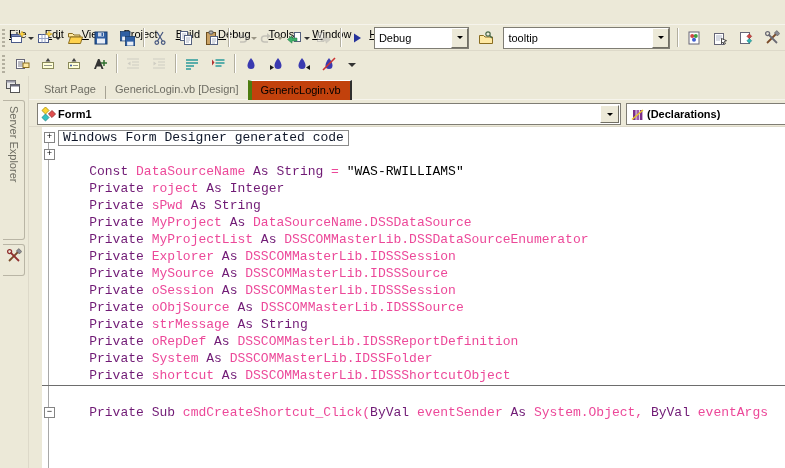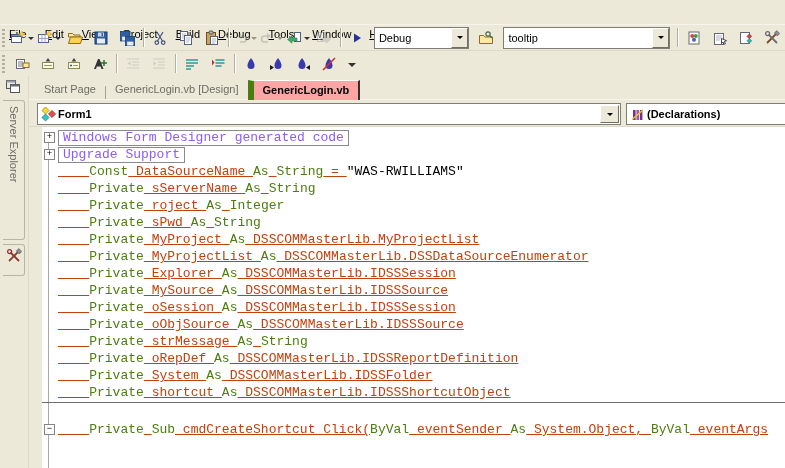--- a/index.html
+++ b/index.html
@@ -38,21 +38,21 @@
   .side-tab-1{top:24px;height:132px;}
   .side-tab-2{top:168px;height:24px;}
   .vtext{writing-mode:vertical-rl;font-size:11px;color:#6e6d63;margin-top:2px;white-space:nowrap;}
 
   .doc-area{flex:1;display:flex;flex-direction:column;position:relative;overflow:hidden;}
 
   
   .tabstrip{height:23px;display:flex;align-items:flex-end;background:#ece9d8;border-bottom:1px solid #f6f4ec;padding-left:6px;}
   .tab{padding:3px 9px 4px;color:#6e6d63;white-space:nowrap;}
   .tab-sep{width:1px;height:13px;background:#a6a294;}
-  .tab.active{background:#fca5a5;color:#000;font-weight:bold;border-top:1px solid #fff;border-left:6px solid #4d7c0f;
+  .tab.active{background:#c2410c;color:#000;font-weight:normal;border-top:1px solid #fff;border-left:4px solid #4d7c0f;
               border-right:2px solid #2f2f2f;margin-bottom:-1px;}
 
   
   .navbar{height:26px;background:#ece9d8;position:relative;border-bottom:1px solid #ddd9c9;text-align:center;}
   .combo{position:absolute;top:3px;height:20px;background:#fff;border:1px solid #7f7d74;display:flex;align-items:center;}
   .combo-ic{width:15px;height:15px;margin:0 2px 0 3px;flex:none;}
   .combo-ic svg{display:block;}
   .combo-text{font-weight:bold;white-space:nowrap;}
   .combo-btn{position:absolute;right:1px;top:1px;width:17px;height:16px;background:#ece9d8;
              border:1px solid;border-color:#fff #716f64 #716f64 #fff;display:flex;align-items:center;justify-content:center;}
@@ -62,24 +62,24 @@
 
   
   .editor{flex:1;position:relative;background:#fff;overflow:hidden;}
   .ind-margin{position:absolute;left:0;top:0;bottom:0;width:13px;background:#ece9d8;}
   .outline-vline{position:absolute;left:19px;top:8px;bottom:0;width:1px;background:#a8a8a8;z-index:1;}
   .code{position:absolute;left:0;top:2px;right:0;z-index:2;}
   .code-line{position:relative;height:17px;padding-left:29px;white-space:pre;
              font-family:"Liberation Mono","DejaVu Sans Mono",monospace;font-size:13px;line-height:17px;}
   .fold-box{position:absolute;left:15px;top:3px;width:9px;height:9px;background:#fff;border:1px solid #848484;
             font:9px/9px "Liberation Mono",monospace;text-align:center;color:#000;z-index:3;}
-  .region-box{display:inline-block;border:1px solid #8a8a8a;background:#fff;color:#8b5cf6;
+  .region-box{display:inline-block;border:1px solid #8a8a8a;background:#fff;color:#0f172a;
               padding:0 4px;height:14px;line-height:14px;}
-  .tok-k{color:#4d7c0f;}
-  .tok-t{color:#c2410c;text-decoration:underline;}
+  .tok-k{color:#701a75;}
+  .tok-t{color:#ec4899;}
   .tok-s{color:#000;}
   .sep-line{height:3px;position:relative;}
   .sep-line:after{content:"";position:absolute;left:13px;right:0;top:1px;height:1px;background:#6d6d6d;}
 </style>
 </head>
 <body>
 
 <div class="app">
 
   <div class="menubar" id="menubar">
@@ -446,26 +446,25 @@
           <span class="combo-text">(Declarations)</span>
 
         </div>
       </div>
 
       <div class="editor">
         <div class="ind-margin"></div>
         <div class="outline-vline"></div>
         <div class="code" id="code">
             <div class="code-line"><span class="fold-box">+</span><span class="region-box">Windows Form Designer generated code</span></div>
-            <div class="code-line"><span class="fold-box">+</span><span class="region-box">Upgrade Support</span></div>
+            <div class="code-line"><span class="fold-box">+</span></div>
             <div class="code-line"><span class="tok-t">    </span><span class="tok-k">Const</span><span class="tok-t"> DataSourceName </span><span class="tok-k">As</span><span class="tok-t"> </span><span class="tok-k">String</span><span class="tok-t"> = </span><span class="tok-s">"WAS-RWILLIAMS"</span></div>
-            <div class="code-line"><span class="tok-t">    </span><span class="tok-k">Private</span><span class="tok-t"> sServerName </span><span class="tok-k">As</span><span class="tok-t"> </span><span class="tok-k">String</span></div>
             <div class="code-line"><span class="tok-t">    </span><span class="tok-k">Private</span><span class="tok-t"> roject </span><span class="tok-k">As</span><span class="tok-t"> </span><span class="tok-k">Integer</span></div>
             <div class="code-line"><span class="tok-t">    </span><span class="tok-k">Private</span><span class="tok-t"> sPwd </span><span class="tok-k">As</span><span class="tok-t"> </span><span class="tok-k">String</span></div>
-            <div class="code-line"><span class="tok-t">    </span><span class="tok-k">Private</span><span class="tok-t"> MyProject </span><span class="tok-k">As</span><span class="tok-t"> DSSCOMMasterLib.MyProjectList</span></div>
+            <div class="code-line"><span class="tok-t">    </span><span class="tok-k">Private</span><span class="tok-t"> MyProject </span><span class="tok-k">As</span><span class="tok-t"> DataSourceName.DSSDataSource</span></div>
             <div class="code-line"><span class="tok-t">    </span><span class="tok-k">Private</span><span class="tok-t"> MyProjectList </span><span class="tok-k">As</span><span class="tok-t"> DSSCOMMasterLib.DSSDataSourceEnumerator</span></div>
             <div class="code-line"><span class="tok-t">    </span><span class="tok-k">Private</span><span class="tok-t"> Explorer </span><span class="tok-k">As</span><span class="tok-t"> DSSCOMMasterLib.IDSSSession</span></div>
             <div class="code-line"><span class="tok-t">    </span><span class="tok-k">Private</span><span class="tok-t"> MySource </span><span class="tok-k">As</span><span class="tok-t"> DSSCOMMasterLib.IDSSSource</span></div>
             <div class="code-line"><span class="tok-t">    </span><span class="tok-k">Private</span><span class="tok-t"> oSession </span><span class="tok-k">As</span><span class="tok-t"> DSSCOMMasterLib.IDSSSession</span></div>
             <div class="code-line"><span class="tok-t">    </span><span class="tok-k">Private</span><span class="tok-t"> oObjSource </span><span class="tok-k">As</span><span class="tok-t"> DSSCOMMasterLib.IDSSSource</span></div>
             <div class="code-line"><span class="tok-t">    </span><span class="tok-k">Private</span><span class="tok-t"> strMessage </span><span class="tok-k">As</span><span class="tok-t"> </span><span class="tok-k">String</span></div>
             <div class="code-line"><span class="tok-t">    </span><span class="tok-k">Private</span><span class="tok-t"> oRepDef </span><span class="tok-k">As</span><span class="tok-t"> DSSCOMMasterLib.IDSSReportDefinition</span></div>
             <div class="code-line"><span class="tok-t">    </span><span class="tok-k">Private</span><span class="tok-t"> System </span><span class="tok-k">As</span><span class="tok-t"> DSSCOMMasterLib.IDSSFolder</span></div>
             <div class="code-line"><span class="tok-t">    </span><span class="tok-k">Private</span><span class="tok-t"> shortcut </span><span class="tok-k">As</span><span class="tok-t"> DSSCOMMasterLib.IDSSShortcutObject</span></div>
             <div class="sep-line"></div>

